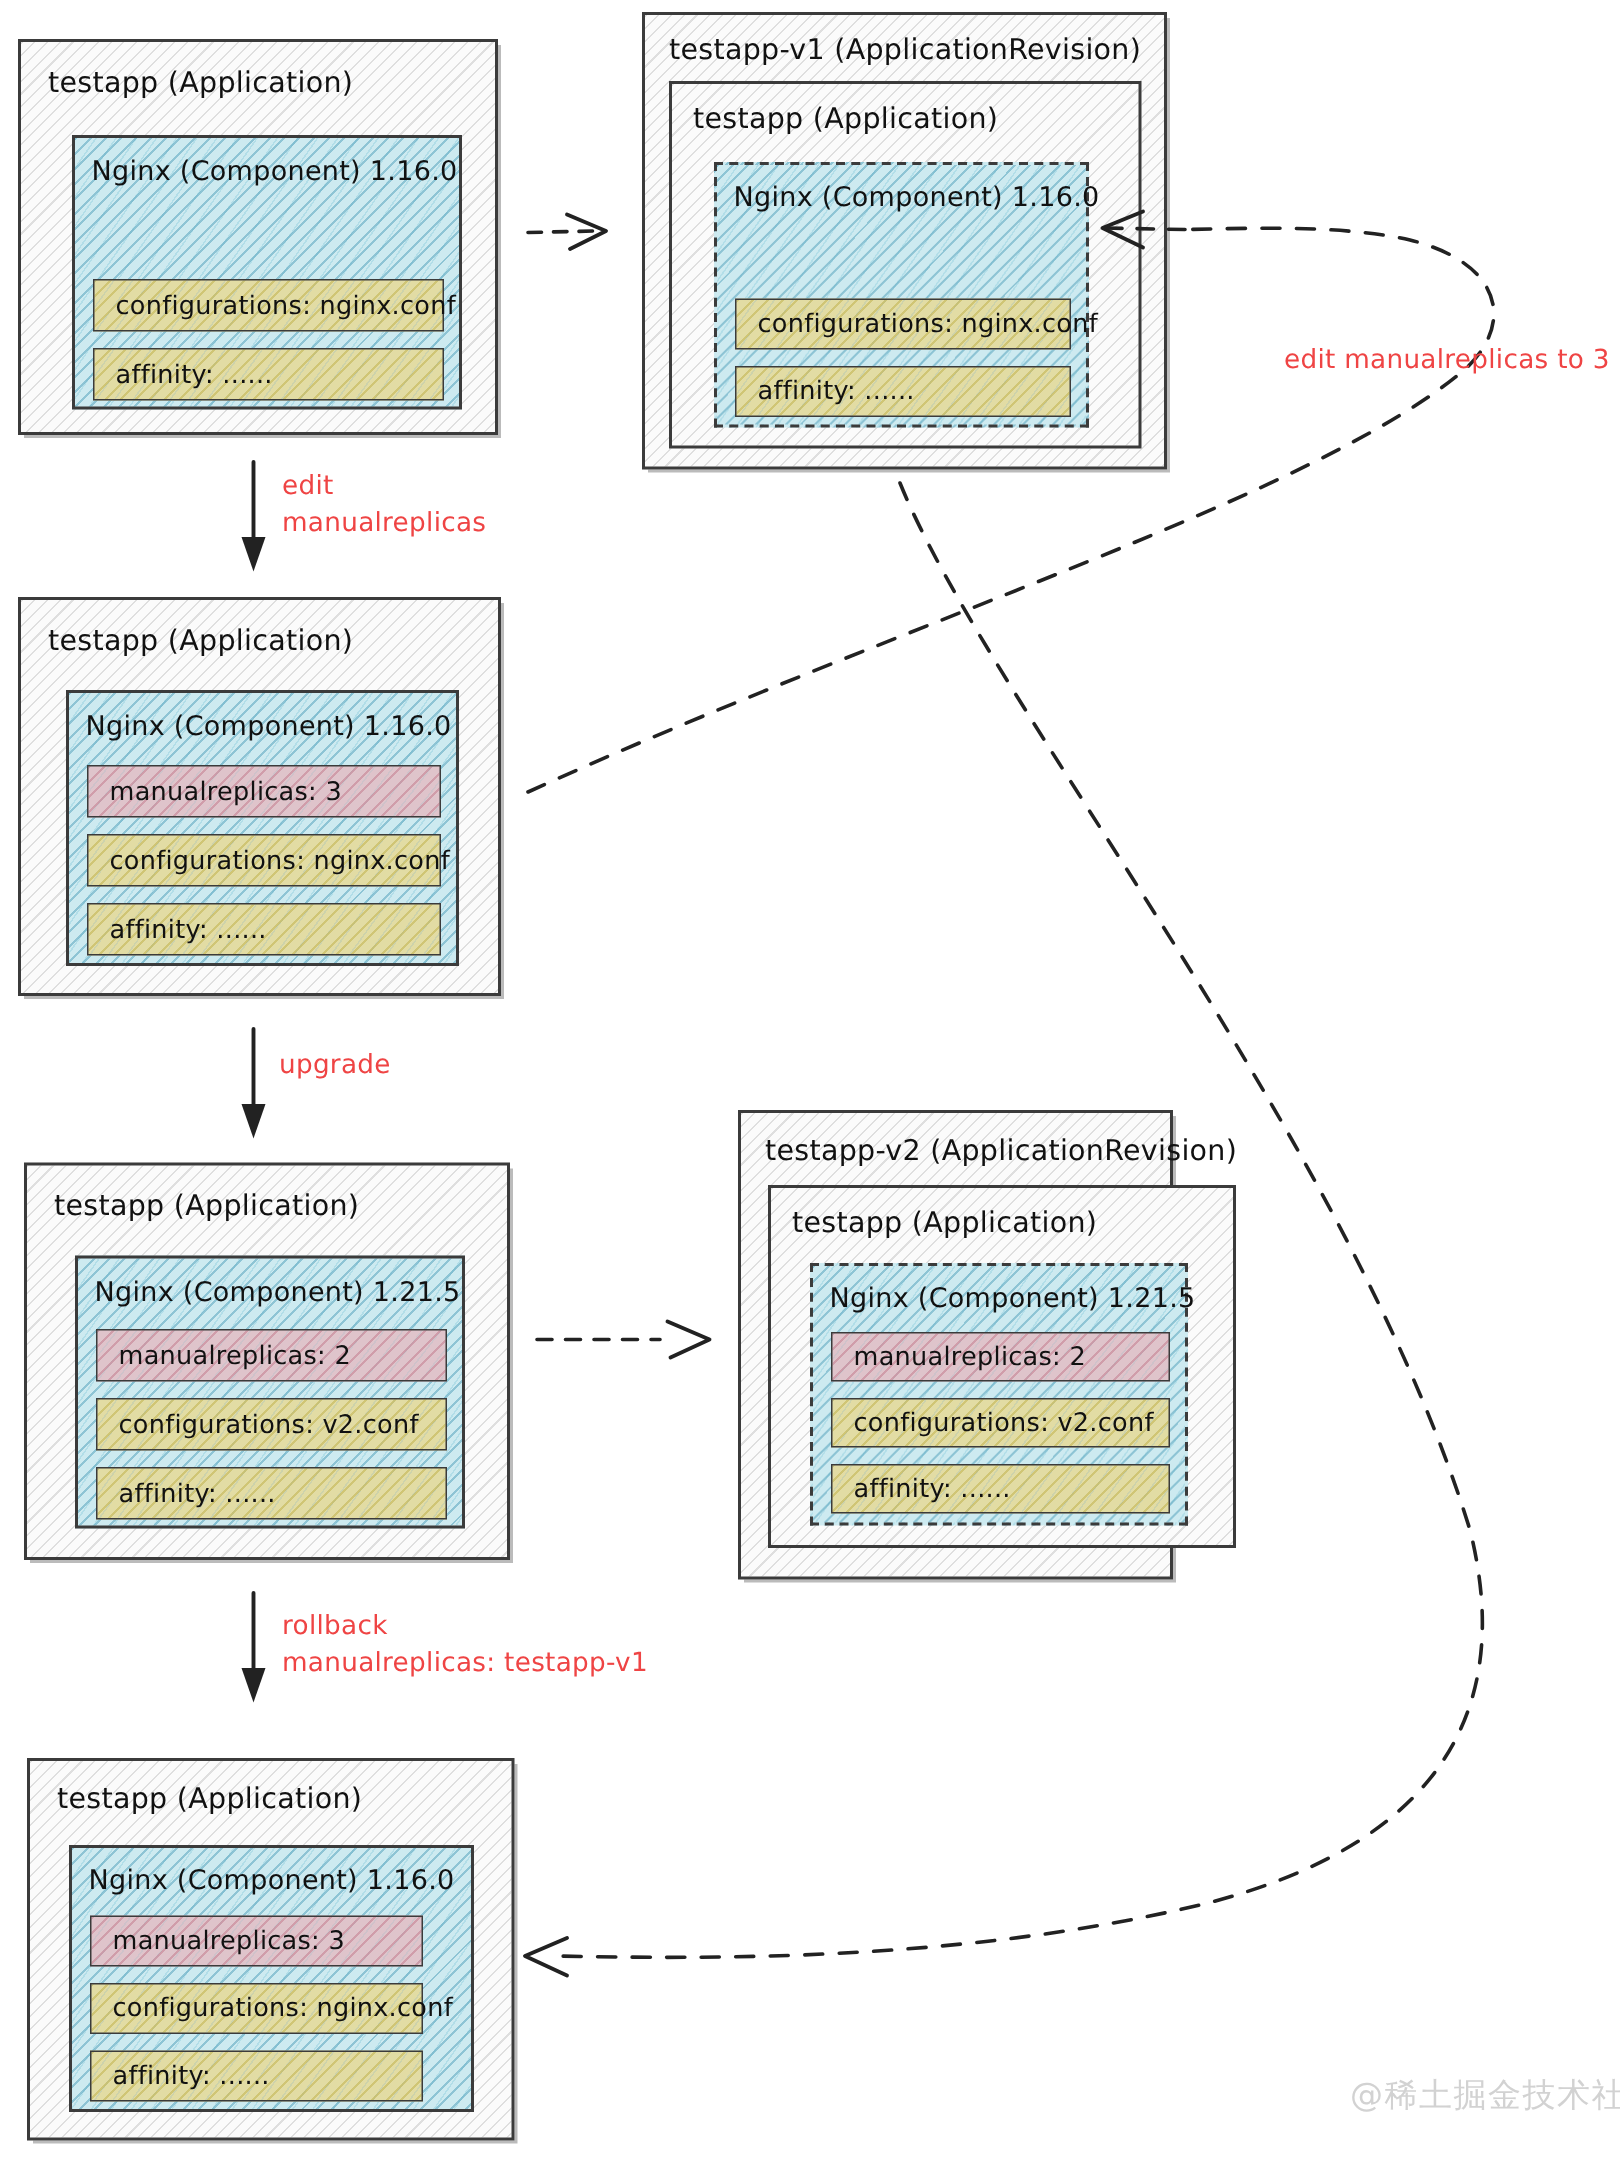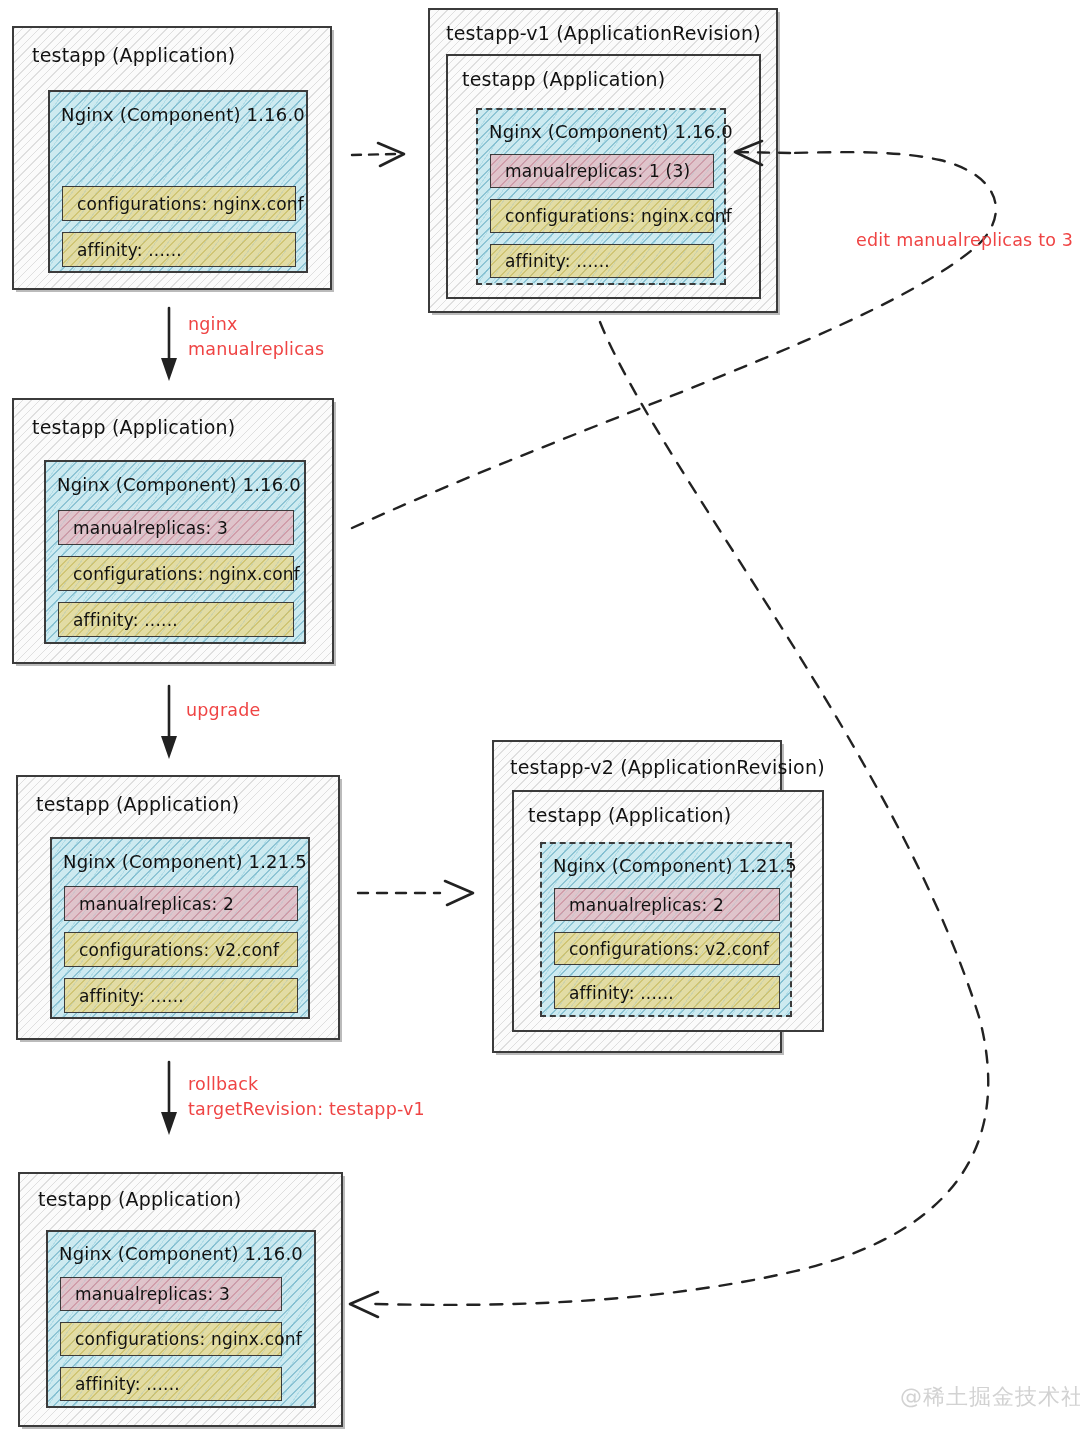--- a/index.html
+++ b/index.html
@@ -99,23 +99,20 @@
       </div>
     </div>
   </div>
 
   <div class="node outer hatch-grey" style="left:428px;top:8px;width:350px;height:305px;">
     <div class="title" style="left:16px;top:12px;">testapp-v1 (ApplicationRevision)</div>
     <div class="inner-app hatch-grey" style="left:16px;top:44px;width:315px;height:245px;">
       <div class="title" style="left:14px;top:12px;">testapp (Application)</div>
       <div class="comp dashed hatch-blue" style="left:28px;top:52px;width:250px;height:177px;">
         <div class="comp-title" style="left:11px;top:11px;">Nginx (Component) 1.16.0</div>
-        <div class="field hatch-pink" style="left:12px;top:44px;width:224px;height:34px;">
-          <span class="field-text">manualreplicas: 1 (3)</span>
-        </div>
         <div class="field hatch-yellow" style="left:12px;top:89px;width:224px;height:34px;">
           <span class="field-text">configurations: nginx.conf</span>
         </div>
         <div class="field hatch-yellow" style="left:12px;top:134px;width:224px;height:34px;">
           <span class="field-text">affinity: ......</span>
         </div>
       </div>
     </div>
   </div>
 
@@ -219,28 +216,28 @@
       <path d="M790,153 L735,152" stroke="#222" stroke-width="2.4" fill="none" stroke-dasharray="11,10" stroke-linecap="round"></path>
     </g>
 
     <g>
       <path d="M600,322 C660,470 900,760 980,1020 C1010,1140 960,1230 800,1270 C640,1308 470,1306 372,1304" stroke="#222" stroke-width="2.4" fill="none" stroke-dasharray="12,11" stroke-linecap="round"></path>
       <path d="M378,1292 L350,1304 L378,1317" stroke="#222" stroke-width="2.6" fill="none" stroke-linecap="round" stroke-linejoin="round"></path>
     </g>
   </svg>
 
   <div class="edge-label" style="left:188px;top:312px;">
-    <div>nginx</div>
+    <div>edit</div>
     <div>manualreplicas</div>
   </div>
 
   <div class="edge-label" style="left:186px;top:698px;">upgrade</div>
 
   <div class="edge-label" style="left:188px;top:1072px;">
     <div>rollback</div>
-    <div>targetRevision: testapp-v1</div>
+    <div>manualreplicas: testapp-v1</div>
   </div>
 
   <div class="edge-label" style="left:856px;top:228px;">edit manualreplicas to 3</div>
 
   <div class="watermark" style="left:900px;top:1382px;">@稀土掘金技术社区</div>
 
 </div>
 
 </body></html>

